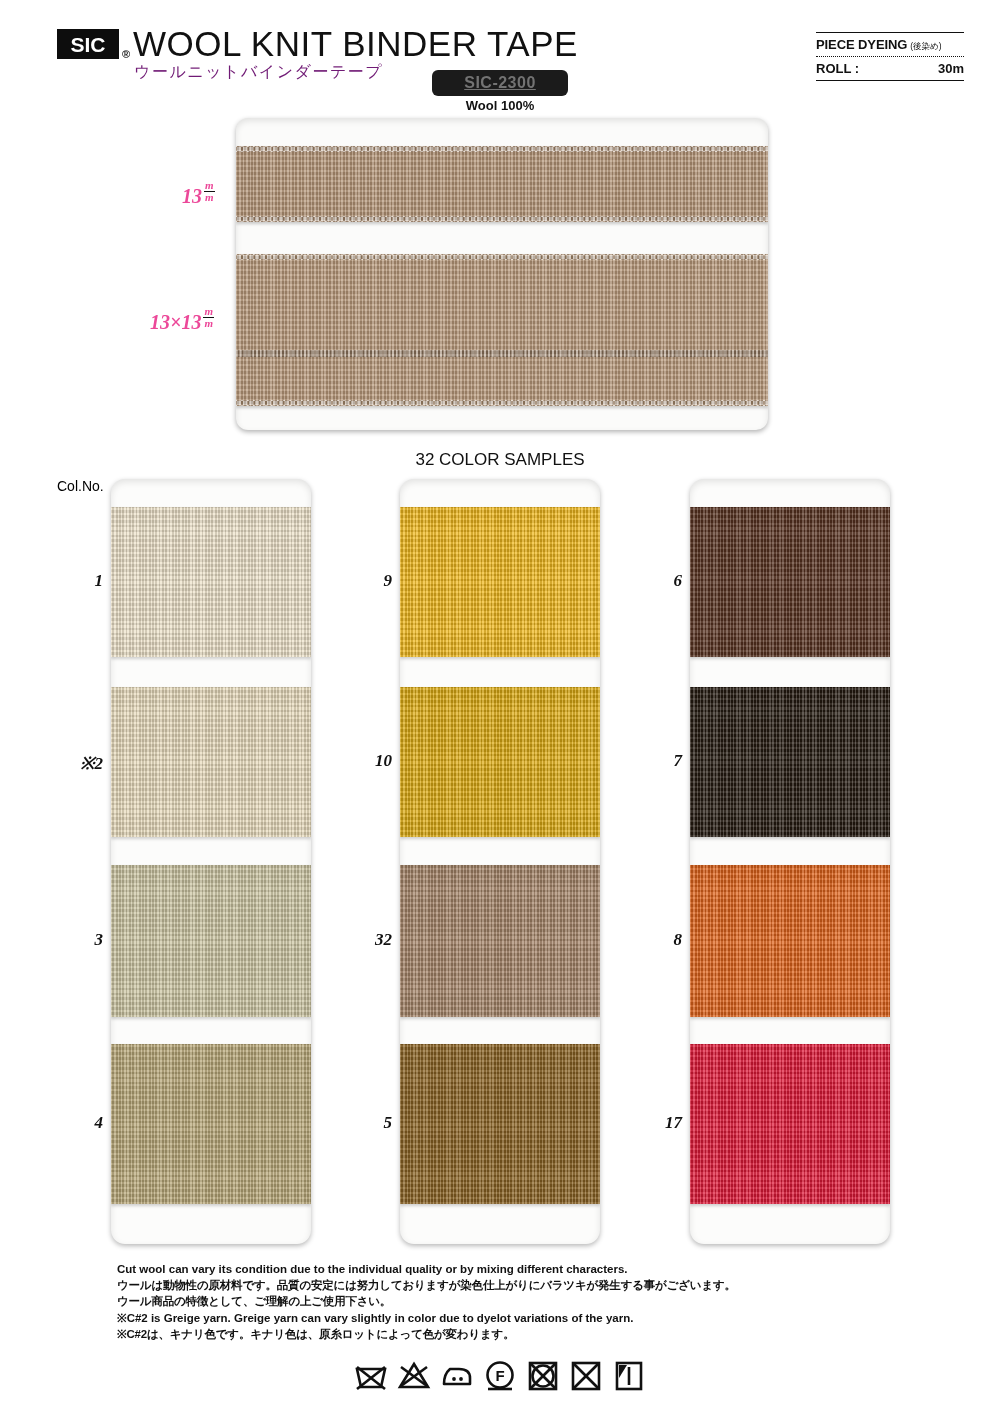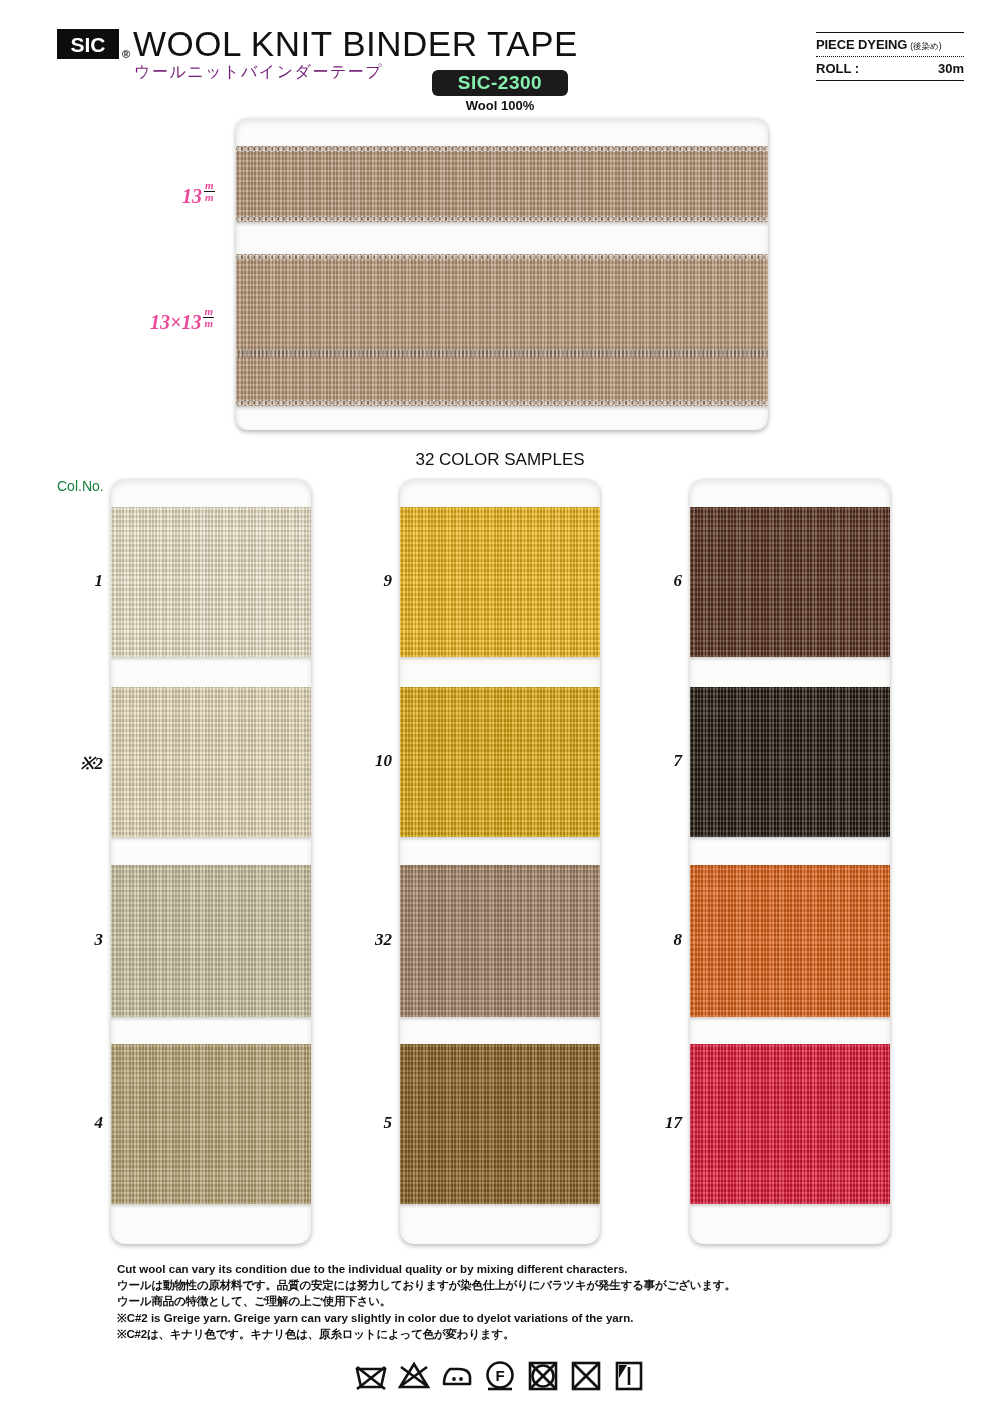--- a/index.html
+++ b/index.html
@@ -43,21 +43,21 @@
     font-size:16px; letter-spacing:1.5px; color:#701a75; white-space:nowrap;
   }
 
   .code-badge {
     position:absolute; left:432px; top:70px;
     width:136px; height:26px;
     background:#1b1b1b; border-radius:6px;
     display:flex; align-items:center; justify-content:center;
   }
   .code-badge span {
-    color:#86efac; font-size:19px; font-weight:bold; letter-spacing:0.5px;
+    color:#737373; font-size:16px; font-weight:bold; letter-spacing:0.5px;text-decoration:underline;
   }
   .composition {
     position:absolute; left:432px; top:98px; width:136px;
     text-align:center; font-size:13px; font-weight:bold; color:#111;
   }
 
   
   .qr { position:absolute; left:744px; top:30px; width:56px; height:56px; }
   .qr canvas, .qr .qrgrid { display:block; }
   .qrgrid { width:56px; height:56px; display:grid; grid-template-columns:repeat(21,1fr); grid-template-rows:repeat(21,1fr); }
@@ -121,21 +121,21 @@
   .size-label .frac .n { display:block; border-bottom:1.2px solid #111; padding:0 1px; }
   .size-label .frac .d { display:block; padding:0 1px; }
 
   
   .samples-title {
     position:absolute; left:0; top:450px; width:1000px;
     text-align:center; font-size:17px; color:#111;
   }
   .colno {
     position:absolute; left:57px; top:478px;
-    font-size:14px; color:#15803d;
+    font-size:14px; color:#000000;
   }
 
   .col-panel {
     position:absolute; top:479px;
     width:200px; height:765px;
     background:#fcfcfb;
     border-radius:14px;
     box-shadow:0 2px 5px rgba(0,0,0,0.28), inset 0 3px 7px rgba(0,0,0,0.10);
     overflow:hidden;
   }

